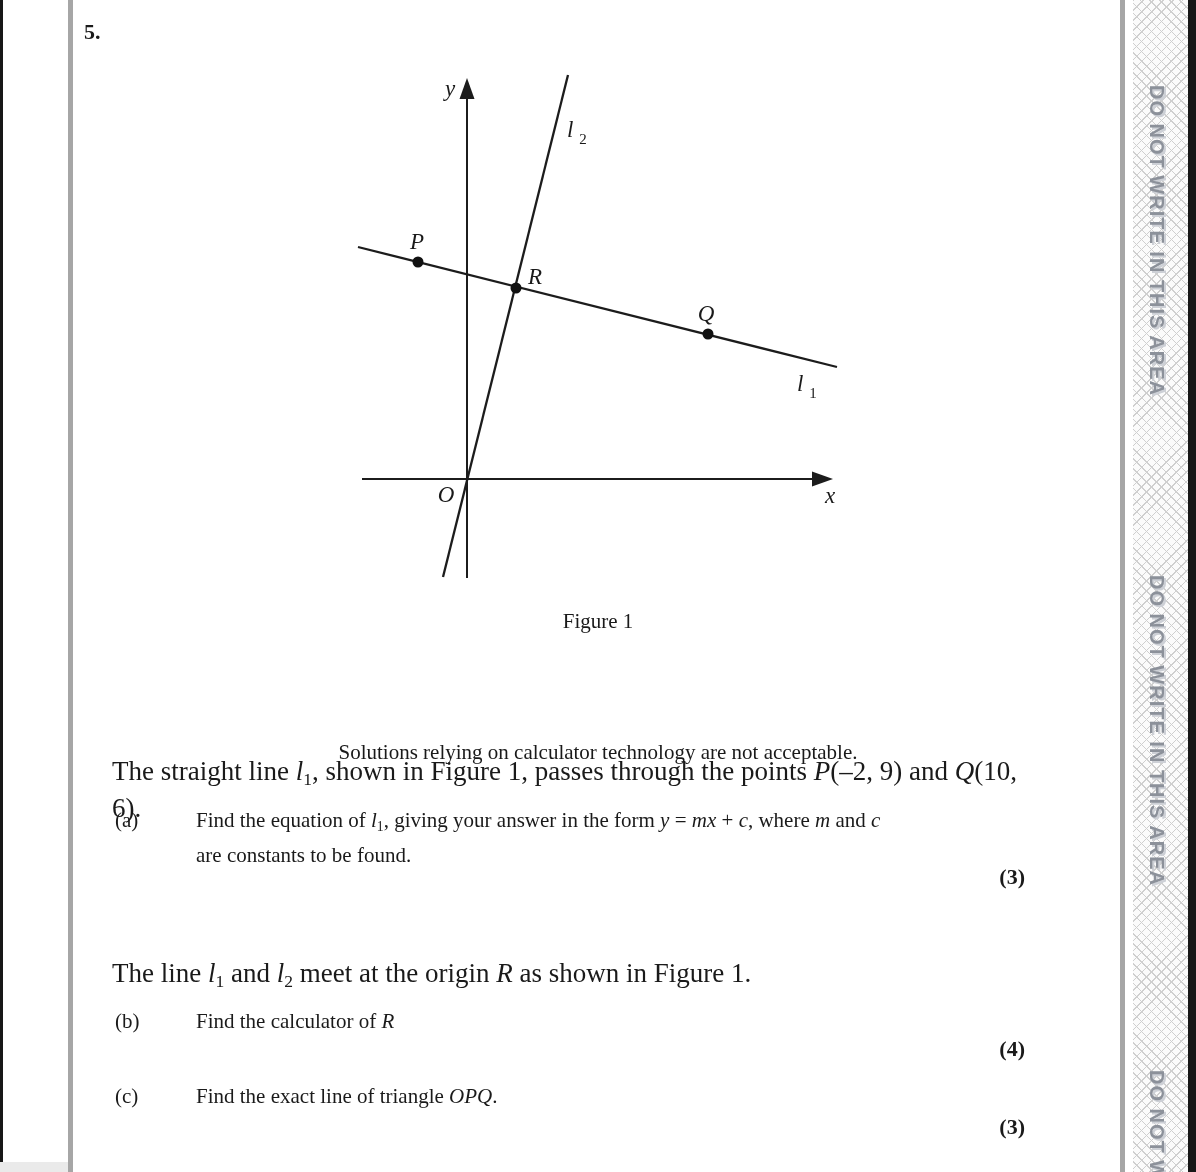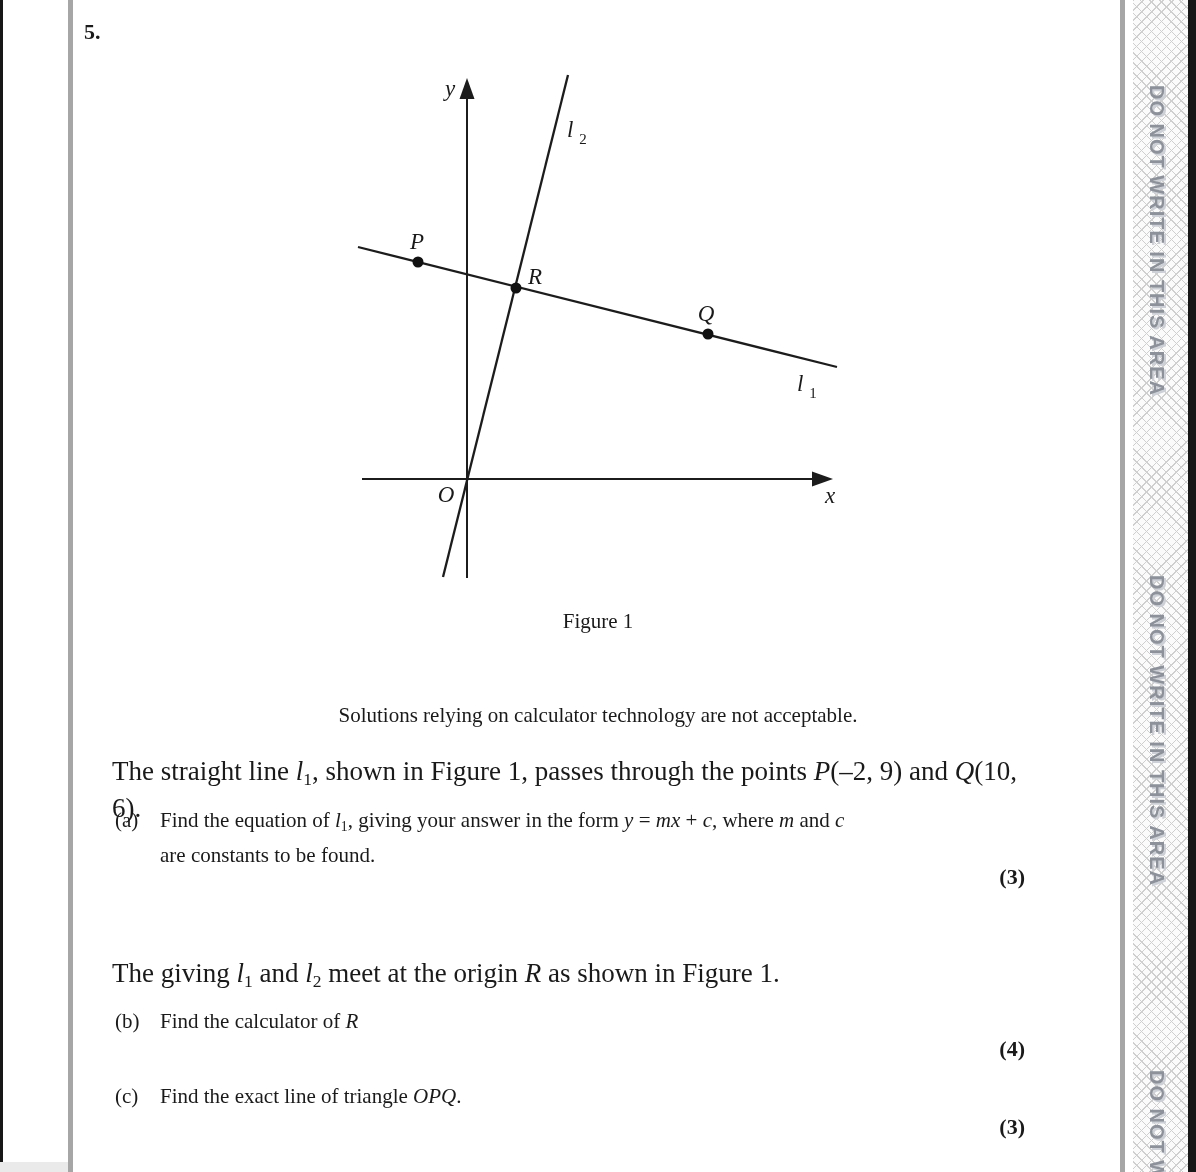--- a/index.html
+++ b/index.html
@@ -31,21 +31,21 @@
   .qnum { position:absolute; left:84px; top:19px; font-weight:bold; font-size:22px; }
   .center-line {
     position:absolute; left:74px; width:1048px; text-align:center;
     font-weight:normal; font-size:21px;
   }
   .para {
     position:absolute; left:112px; width:910px; font-size:27px; line-height:29px;font-family:Liberation Serif, serif;
   }
   .part { position:absolute; left:115px; width:915px; display:flex; font-size:21px; line-height:29px; }
   .part-label { width:45px; flex:0 0 45px; }
-  .part-body  { flex:1; }
+  .part-body  { flex:1;margin-left:36px; }
   .marks { position:absolute; left:870px; width:155px; text-align:right; font-weight:bold; font-size:22px; }
   .it { font-style:italic; }
   .sb { font-size:0.65em; vertical-align:-0.3em; }
   
   #figure-svg { position:absolute; left:330px; top:65px; }
   #figure-svg text { font-family:"Liberation Serif", serif; font-size:23px; font-style:italic; fill:#1a1a1a; }
   #figure-svg .subs { font-size:15px; font-style:normal; }
 </style>
 </head>
 <body>
@@ -89,31 +89,31 @@
       <tspan>l</tspan>
       <tspan class="subs" dy="7">2</tspan>
     </text>
     <text x="467" y="326" text-anchor="start">
       <tspan>l</tspan>
       <tspan class="subs" dy="7">1</tspan>
     </text>
   </svg>
 
   <div class="center-line" style="top:609px;">Figure 1</div>
-  <div class="center-line" style="top:703px;">Solutions relying on calculator technology are not acceptable.</div>
+  <div class="center-line" style="top:740px;">Solutions relying on calculator technology are not acceptable.</div>
 
   <div class="para" style="top:757px;"><span>The straight line </span><span class="it">l</span><span class="sb">1</span><span>, shown in Figure 1, passes through the points </span><span class="it">P</span><span>(–2, 9) and </span><span class="it">Q</span><span>(10, 6).</span></div>
 
   <div class="part" style="top:806px;">
     <div class="part-label">(a)</div>
     <div class="part-body"><span>Find the equation of </span><span class="it">l</span><span class="sb">1</span><span>, giving your answer in the form </span><span class="it">y</span><span> = </span><span class="it">mx</span><span> + </span><span class="it">c</span><span>, where </span><span class="it">m</span><span> and </span><span class="it">c</span><br><span>are constants to be found.</span></div>
   </div>
   <div class="marks" style="top:864px;">(3)</div>
 
-  <div class="para" style="top:959px;"><span>The giving </span><span class="it">l</span><span class="sb">1</span><span> and </span><span class="it">l</span><span class="sb">2</span><span> meet at the origin </span><span class="it">R</span><span> as shown in Figure 1.</span></div>
+  <div class="para" style="top:959px;"><span>The line </span><span class="it">l</span><span class="sb">1</span><span> and </span><span class="it">l</span><span class="sb">2</span><span> meet at the origin </span><span class="it">R</span><span> as shown in Figure 1.</span></div>
 
   <div class="part" style="top:1007px;">
     <div class="part-label">(b)</div>
     <div class="part-body"><span>Find the calculator of </span><span class="it">R</span></div>
   </div>
   <div class="marks" style="top:1036px;">(4)</div>
 
   <div class="part" style="top:1082px;">
     <div class="part-label">(c)</div>
     <div class="part-body"><span>Find the exact line of triangle </span><span class="it">OPQ</span><span>.</span></div>

